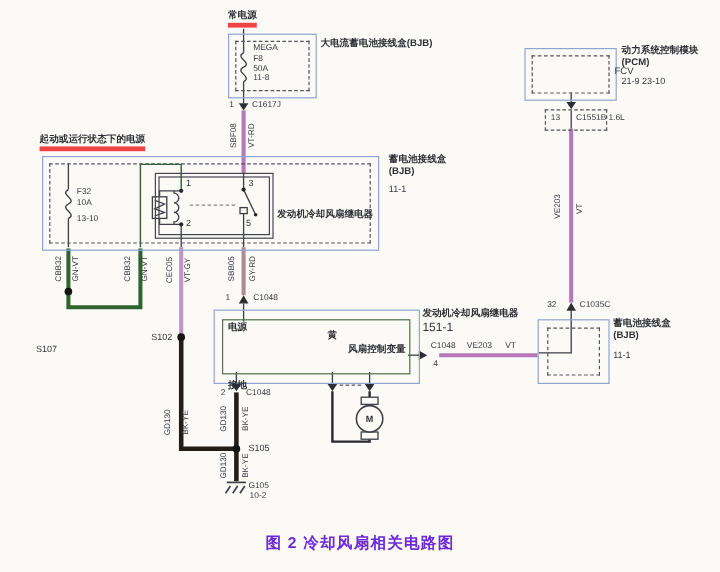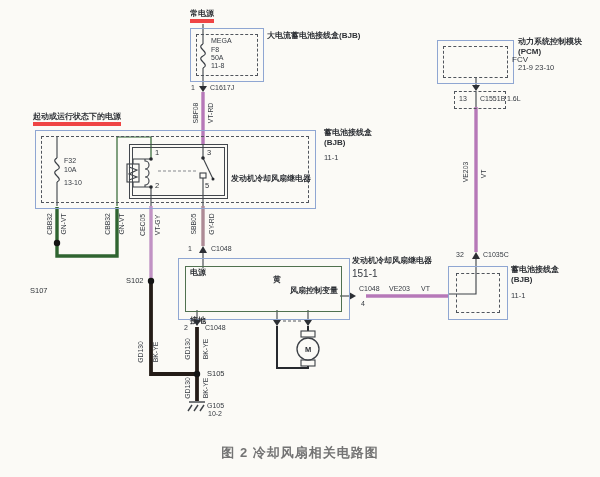--- a/index.html
+++ b/index.html
@@ -11,21 +11,21 @@
   .sm{font-size:7.5px;color:#2f3338;}
   .vl{transform:translate(-50%,-50%) rotate(-90deg);font-size:6.8px;color:#343940;}
   .u{border-bottom:4px solid #ef4444;padding-bottom:1px;font-family:Liberation Mono, monospace;}
   .box{position:absolute;border:1.2px solid var(--box-border);}
   .dbox{position:absolute;border:1px dashed #50555c;}
   .rbox{position:absolute;border:1px solid #43474d;}
   .gbox{position:absolute;border:1px solid #50714f;}
   .svglayer{position:absolute;left:0;top:0;pointer-events:none;}
   .mlabel{position:absolute;transform:translate(-50%,-50%);font-size:7.5px;font-weight:bold;color:#2c2f34;}
   .caption{position:absolute;left:0;right:0;top:444px;text-align:center;font-weight:bold;
-           font-size:13px;color:#737373;letter-spacing:1px;}
+           font-size:13px;color:#6d28d9;letter-spacing:1px;}
 </style>
 </head>
 <body>
 
 <div class="canvas">
 
   <svg class="svglayer" width="600" height="477" viewBox="0 0 600 477">
     <g stroke="var(--line-color)" stroke-width="1.1" fill="none">
 
       <path d="M203,24 V44"></path>

